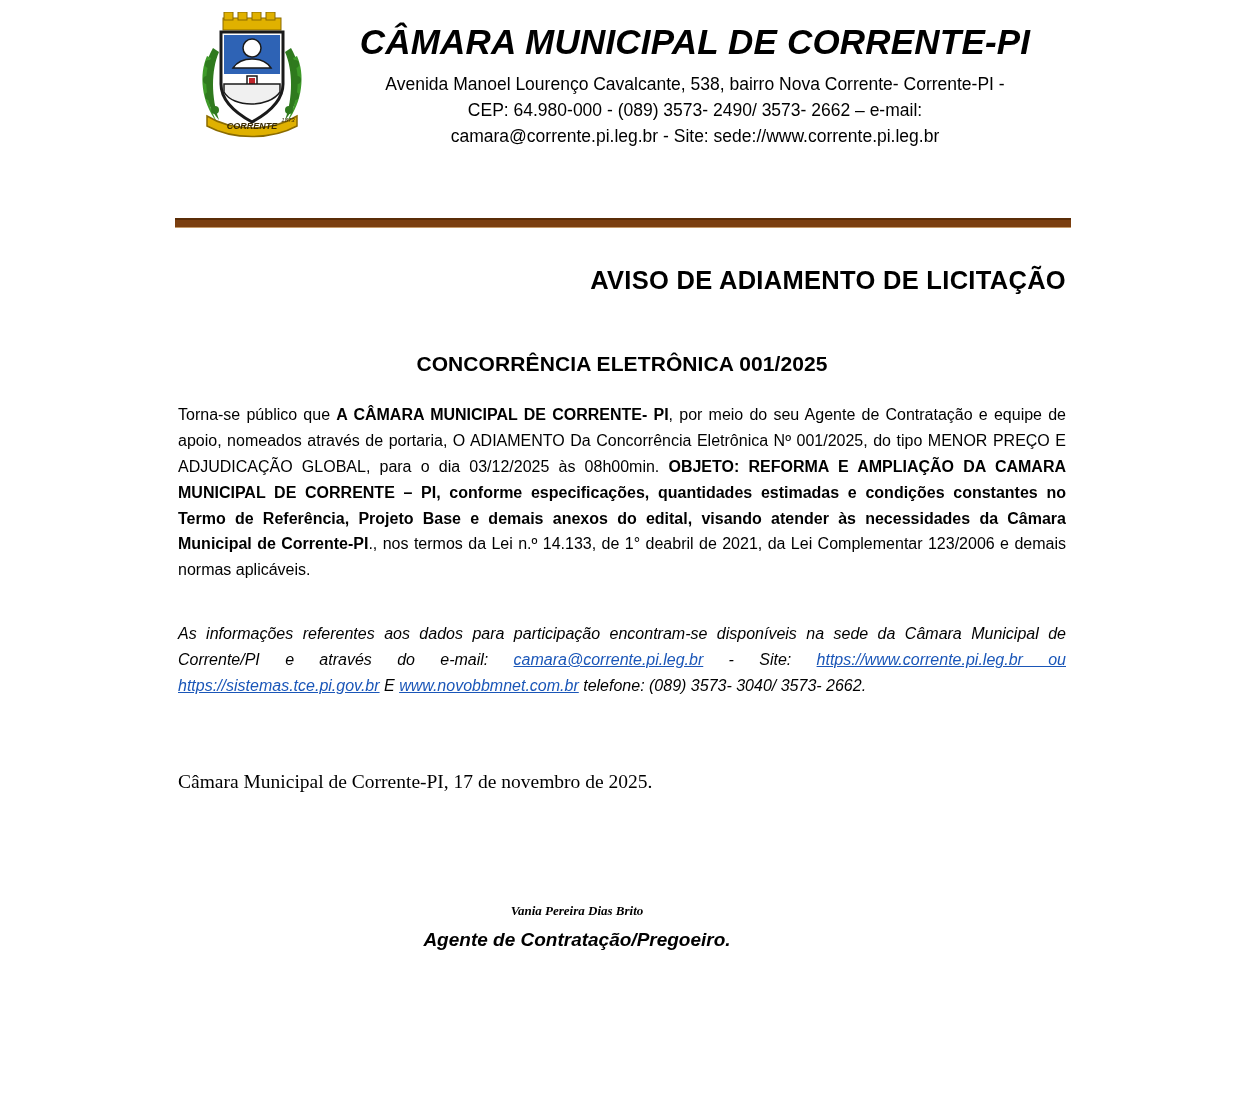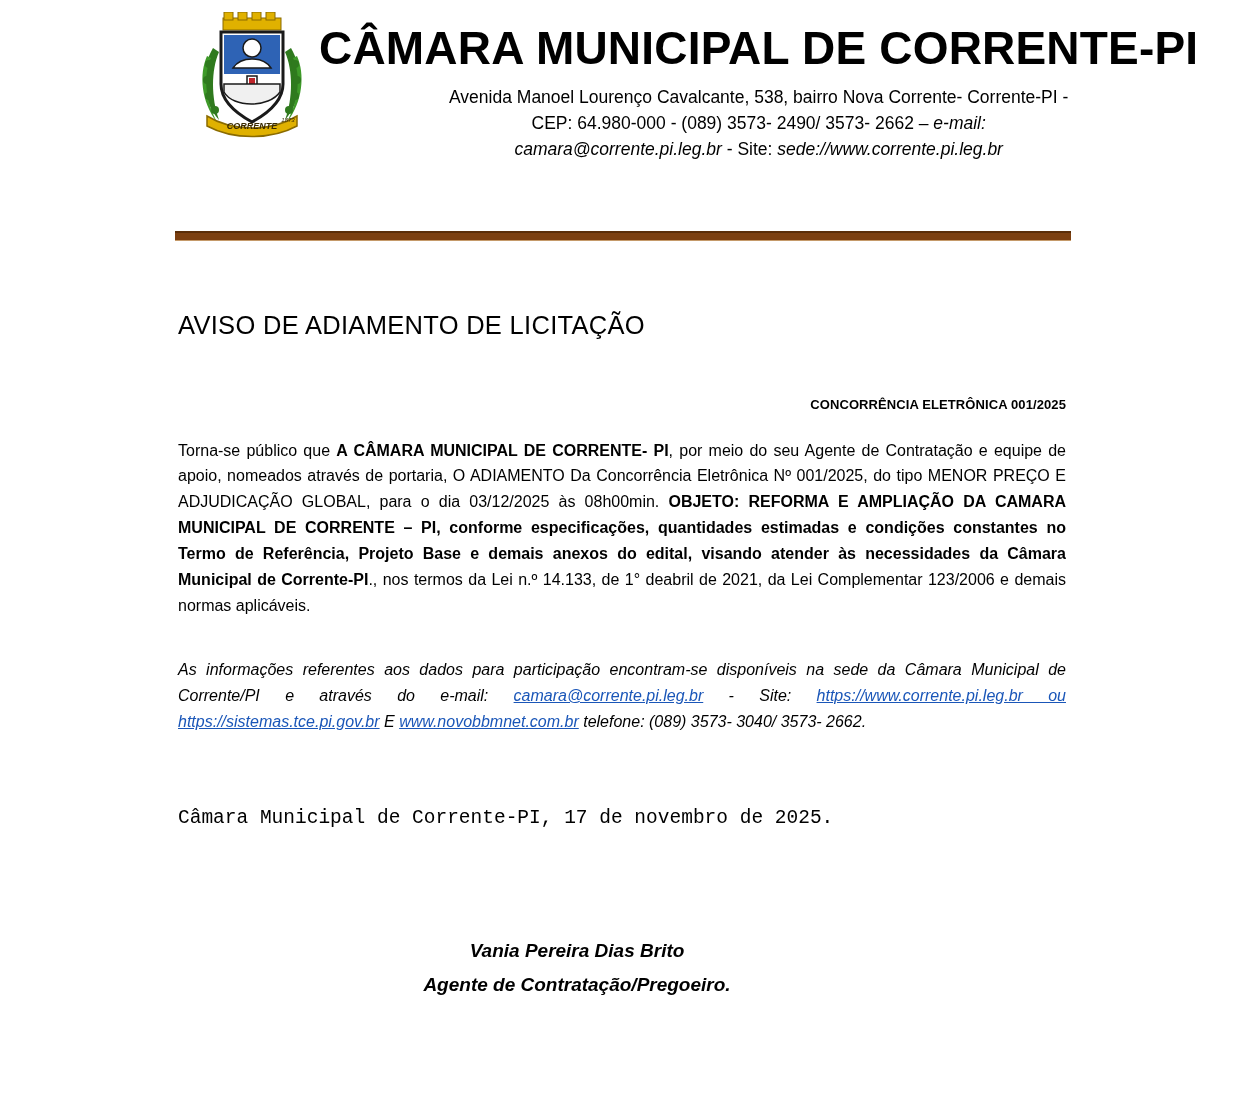--- a/index.html
+++ b/index.html
@@ -36,95 +36,96 @@
     font-style: italic;
   }
   .crest svg { display: block; }
   .header-text {
     flex: 1 1 auto;
     text-align: center;
     padding-left: 8px;
   }
   .org-title {
     font-family: "Liberation Sans", sans-serif;
-    font-size: 46px;
+    font-size: 35px;
     font-weight: bold;
     letter-spacing: 0.2px;
     line-height: 1.15;
     margin: 14px 0 10px 0;
     white-space: nowrap;
+    font-style: italic;
   }
   .org-address {
     font-family: "Liberation Sans", sans-serif;
     font-size: 17.5px;
     line-height: 1.48;
     margin: 0;
   }
-  .org-address .ital { font-style: italic; }
+  .org-address .ital { }
 
   
   .divider-wrap {
     padding: 0 170px 0 175px;
     margin-top: 68px;
   }
   .divider {
     height: 7px;
     background: #7b3f10;
     border-top: 2px solid #5a2d08;
     border-bottom: 1px solid #c59a6a;
   }
 
   
   .content {
     padding: 0 175px 0 178px;
   }
   .doc-title {
-    text-align: left;
+    text-align: right;
     font-family: "Liberation Sans", sans-serif;
     font-size: 25.5px;
-    font-weight: normal;
-    margin-top: 70px;
+    font-weight: bold;
+    margin-top: 38px;
     letter-spacing: 0.3px;
   }
   .doc-subtitle {
-    text-align: right;
-    font-family: "Liberation Sans", sans-serif;
-    font-size: 13px;
+    text-align: center;
+    font-family: "Liberation Sans", sans-serif;
+    font-size: 21px;
     font-weight: bold;
     margin-top: 57px;
     letter-spacing: 0.1px;
   }
   .para {
     font-family: "Liberation Sans", sans-serif;
     font-size: 16px;
     line-height: 1.62;
     text-align: justify;
     margin-top: 26px;
   }
   .para.p2 { margin-top: 38px; font-style: italic; }
   .b { font-weight: bold; }
   .link {
     color: #1a56b8;
     text-decoration: underline;
   }
   .closing {
-    font-family: Liberation Mono, monospace;
+    font-family: Liberation Serif, serif;
     font-size: 19.5px;
     margin-top: 72px;
     text-align: left;
     padding-left: 0;
   }
   .sign-block {
     margin-top: 108px;
     text-align: center;
     padding-right: 90px;
   }
   .sign-name {
-    font-family: Liberation Sans, sans-serif;
-    font-size: 19px;
+    font-family: Liberation Serif, serif;
+    font-size: 13px;
     font-weight: bold;
     font-style: italic;
     line-height: 1.5;
   }
   .sign-role {
     font-family: "Liberation Sans", sans-serif;
     font-size: 19px;
     font-weight: bold;
     font-style: italic;
     line-height: 1.5;

